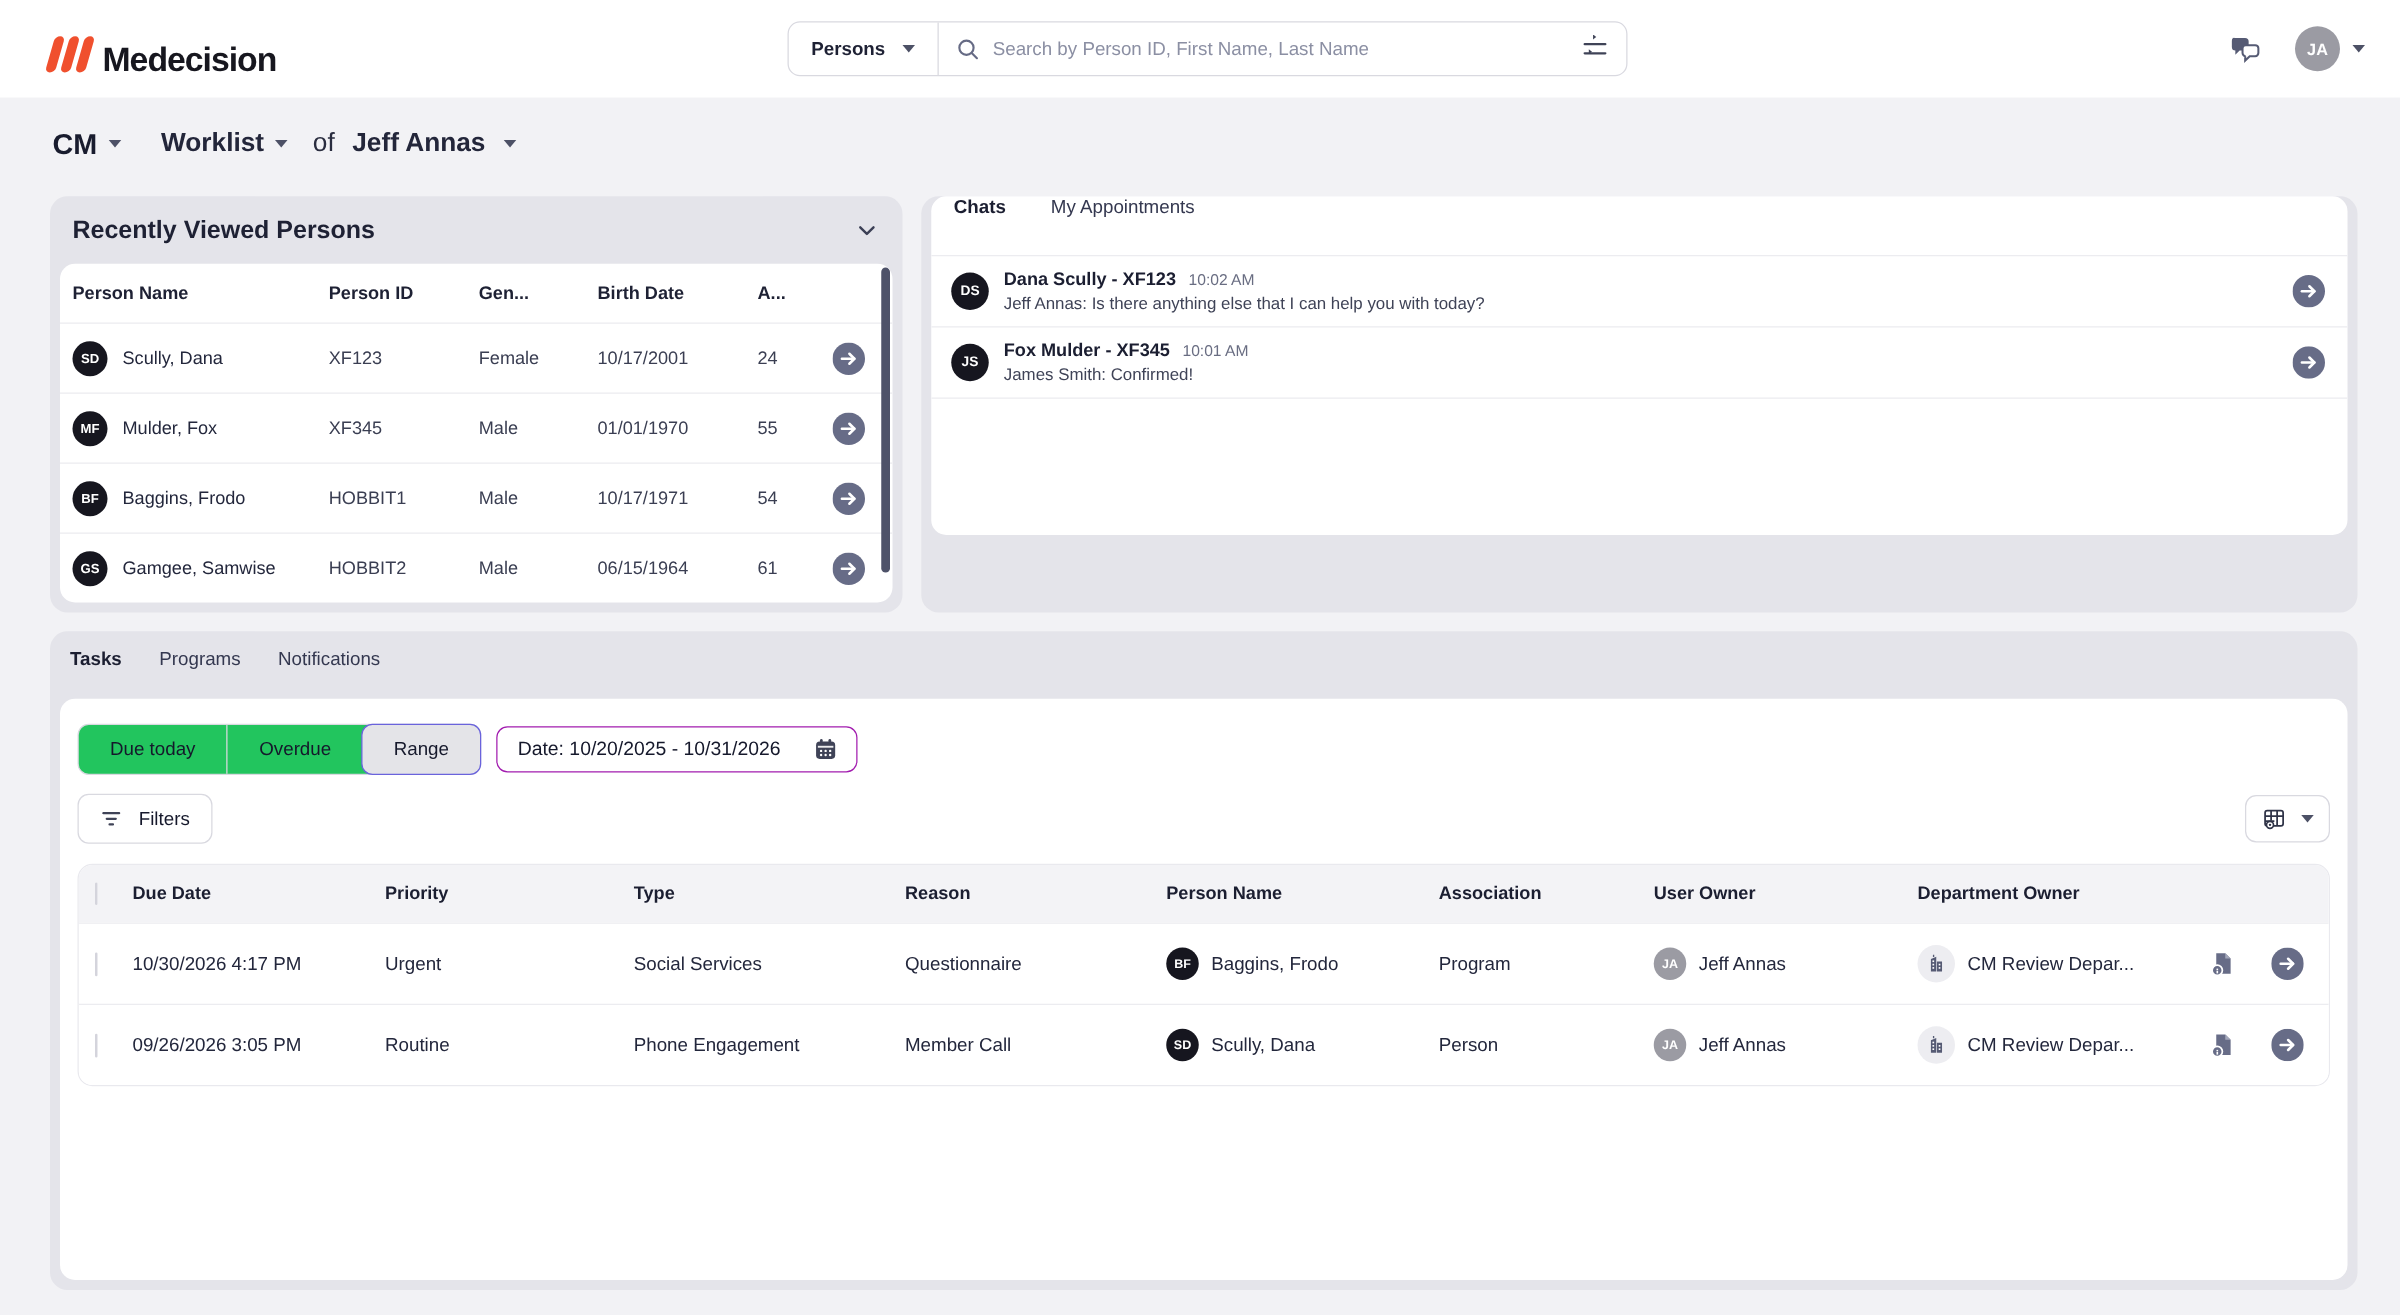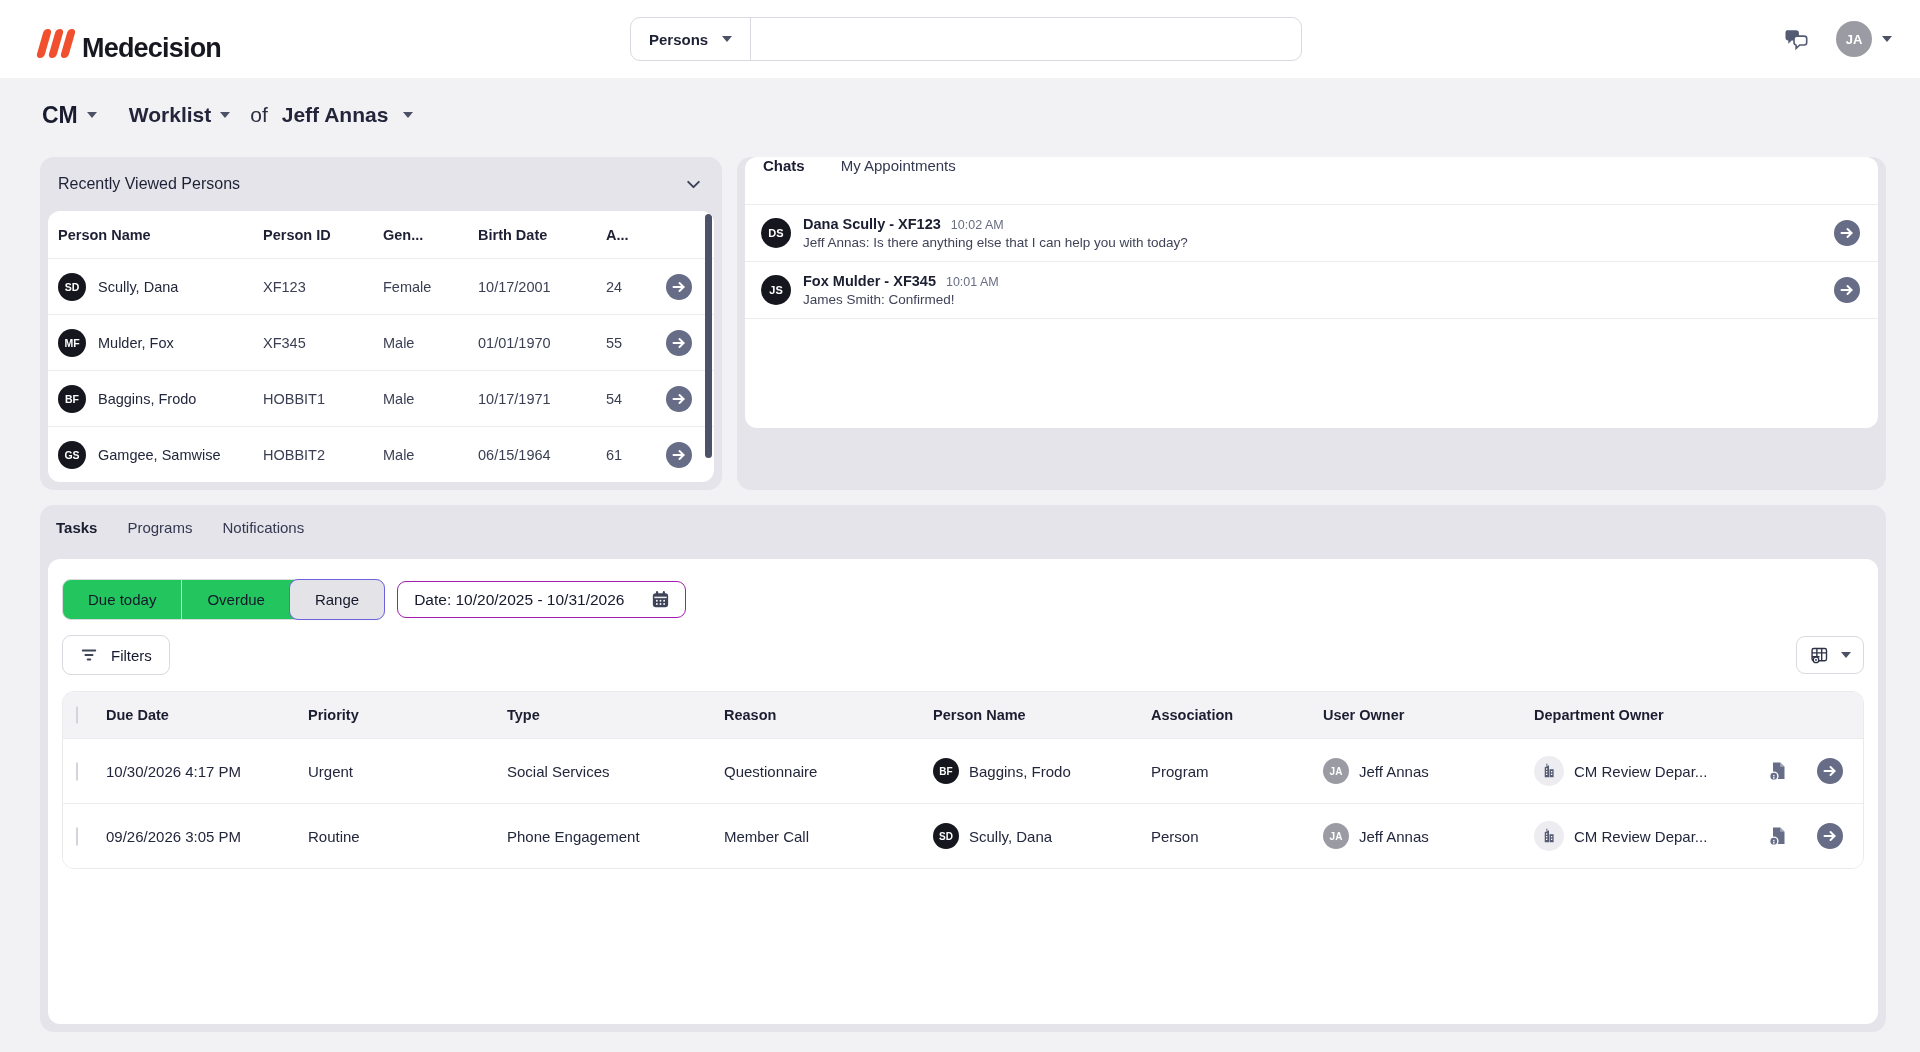--- a/index.html
+++ b/index.html
@@ -34,21 +34,21 @@
   
   .breadcrumb { position:absolute; left:42px; top:92px; height:46px; display:flex; align-items:center; gap:14px; }
   .crumb { display:flex; align-items:center; gap:9px; cursor:pointer; }
   .crumb .t1 { font-size:23px; font-weight:700; color:#191c2e; }
   .crumb .t2 { font-size:21px; font-weight:600; color:#23263a; }
   .crumb-of { font-size:21px; font-weight:400; color:#2a2d3f; }
 
   
   .panel { position:absolute; background:#e4e4ea; border-radius:14px; }
   .panel-head { height:54px; display:flex; align-items:center; justify-content:space-between; padding:0 20px 0 18px; }
-  .panel-title { font-size:16px; font-weight:400; color:#1e2134; }
+  .panel-title { font-size:20px; font-weight:700; color:#1e2134; }
   .card { background:#fff; border-radius:12px; margin:0 8px 8px 8px; height:calc(100% - 62px); position:relative; overflow:hidden; }
 
   #panel-recent { left:40px; top:157px; width:682px; height:333px; }
   #panel-connect { left:737px; top:157px; width:1149px; height:333px; }
   #panel-tasks { left:40px; top:505px; width:1846px; height:527px; }
 
   
   .ptable-head, .ptable-row { display:grid; grid-template-columns:215px 120px 95px 128px 60px 48px; align-items:center; }
   .ptable-head { height:48px; border-bottom:1px solid #ececf0; font-size:14.5px; font-weight:600; color:#1e2134; }
   .ptable-head .c1 { padding-left:10px; }
@@ -126,20 +126,39 @@
         </span>
       <span class="brand-text">Medecision</span>
     </div>
 
     <div class="searchwrap">
       <div class="search-scope">
         <span class="lbl">Persons</span>
         <span class="tri"></span>
       </div>
       <div class="vdiv"></div>
+      <div class="search-input-zone">
+        <span>
+          <svg viewBox="0 0 20 20" width="19" height="19">
+              <circle cx="8.6" cy="8.6" r="6" fill="none" stroke="#666b85" stroke-width="1.8"></circle>
+              <line x1="13.2" y1="13.2" x2="17.4" y2="17.4" stroke="#666b85" stroke-width="1.8" stroke-linecap="round"></line>
+            </svg>
+        </span>
+        <input type="text" placeholder="Search by Person ID, First Name, Last Name" style="">
+        <button class="icon-btn">
+          <svg viewBox="0 0 24 24" width="22" height="22">
+            <g stroke="#3f4357" stroke-width="2" stroke-linecap="round">
+                <line x1="3" y1="8" x2="21" y2="8"></line>
+                <line x1="3" y1="16" x2="21" y2="16"></line>
+              </g>
+            <path d="M15 4.5l4.5 3.5-4.5 3.5z" fill="#3f4357" transform="translate(1,-3.3) scale(0.62)"></path>
+            <path d="M5 12.5l4.5 3.5-4.5 3.5z" fill="#3f4357" transform="translate(3.5,4.6) scale(0.62)"></path>
+          </svg>
+        </button>
+      </div>
     </div>
 
     <div class="top-right">
       <button class="icon-btn">
         <svg viewBox="0 0 27 25" width="26" height="24">
           <path d="M3 4.5h10.5a3 3 0 0 1 3 3v4.5a3 3 0 0 1-3 3H9l-3.6 3.4V15H5.5a3 3 0 0 1-3-3V7a3 3 0 0 1 3-3z" fill="#565b74" transform="translate(-1,-1)"></path>
           <path d="M13 9.5h8a2.6 2.6 0 0 1 2.6 2.6v4a2.6 2.6 0 0 1-2.6 2.6h-4.6l-3.8 3.6v-3.6H13a2.6 2.6 0 0 1-2.6-2.6v-4A2.6 2.6 0 0 1 13 9.5z" fill="#fff" stroke="#565b74" stroke-width="1.7"></path>
         </svg>
       </button>
       <div class="avatar-cluster">

